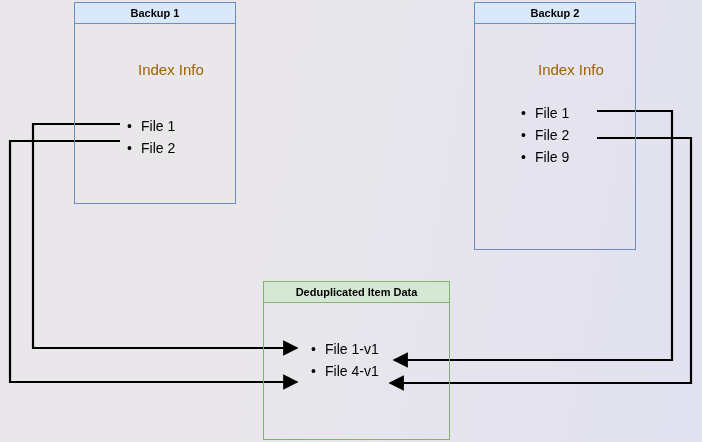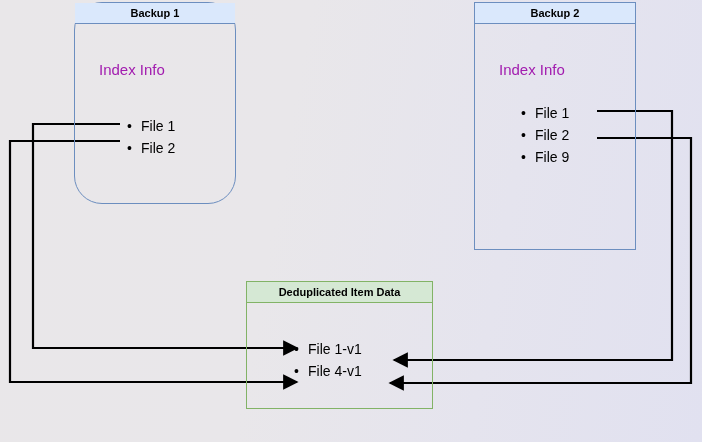--- a/index.html
+++ b/index.html
@@ -31,22 +31,23 @@
     text-align: center;
     font-size: 11px;
     font-weight: bold;
     color: #000;
     background: #dae8fc;
     border-bottom: 1px solid #6c8ebf;
   }
   .node-title {
     position: absolute;
     font-size: 15px;
-    color: #a21caf;
+    color: #a16207;
     white-space: nowrap;
+    margin-left: 39px;
   }
   .file-list {
     position: absolute;
     margin: 0;
     padding: 0;
     list-style: none;
   }
   .file-list li {
     position: relative;
     font-size: 14px;
@@ -93,40 +94,40 @@
 
     <path d="M 120 124 L 33 124 L 33 348 L 297 348" fill="none" stroke="#000000" stroke-width="2.2" marker-end="url(#arrow-r)"></path>
 
     <path d="M 120 141 L 10 141 L 10 382 L 297 382" fill="none" stroke="#000000" stroke-width="2.2" marker-end="url(#arrow-r)"></path>
 
     <path d="M 597 111 L 672 111 L 672 360 L 394 360" fill="none" stroke="#000000" stroke-width="2.2" marker-end="url(#arrow-r)"></path>
 
     <path d="M 597 138 L 691 138 L 691 383 L 390 383" fill="none" stroke="#000000" stroke-width="2.2" marker-end="url(#arrow-r)"></path>
   </svg>
 
-  <div class="node" id="node-backup1" style="left:74px; top:2px; width:162px; height:202px;border-radius:28px;">
+  <div class="node" id="node-backup1" style="left:74px; top:2px; width:162px; height:202px;">
     <div class="node-header">Backup 1</div>
     <div class="node-title" style="left:24px; top:58px;">Index Info</div>
     <ul class="file-list" style="left:52px; top:112px;">
       <li>File 1</li>
       <li>File 2</li>
     </ul>
   </div>
 
   <div class="node" id="node-backup2" style="left:474px; top:2px; width:162px; height:248px;">
     <div class="node-header">Backup 2</div>
     <div class="node-title" style="left:24px; top:58px;">Index Info</div>
     <ul class="file-list" style="left:46px; top:99px;">
       <li>File 1</li>
       <li>File 2</li>
       <li>File 9</li>
     </ul>
   </div>
 
-  <div class="node" id="node-dedup" style="left:246px; top:281px; width:187px; height:128px;">
+  <div class="node" id="node-dedup" style="left:263px; top:281px; width:187px; height:159px;">
     <div class="node-header">Deduplicated Item Data</div>
     <ul class="file-list" style="left:47px; top:56px;">
       <li>File 1-v1</li>
       <li>File 4-v1</li>
     </ul>
   </div>
 
 </div>
 
 </body></html>

